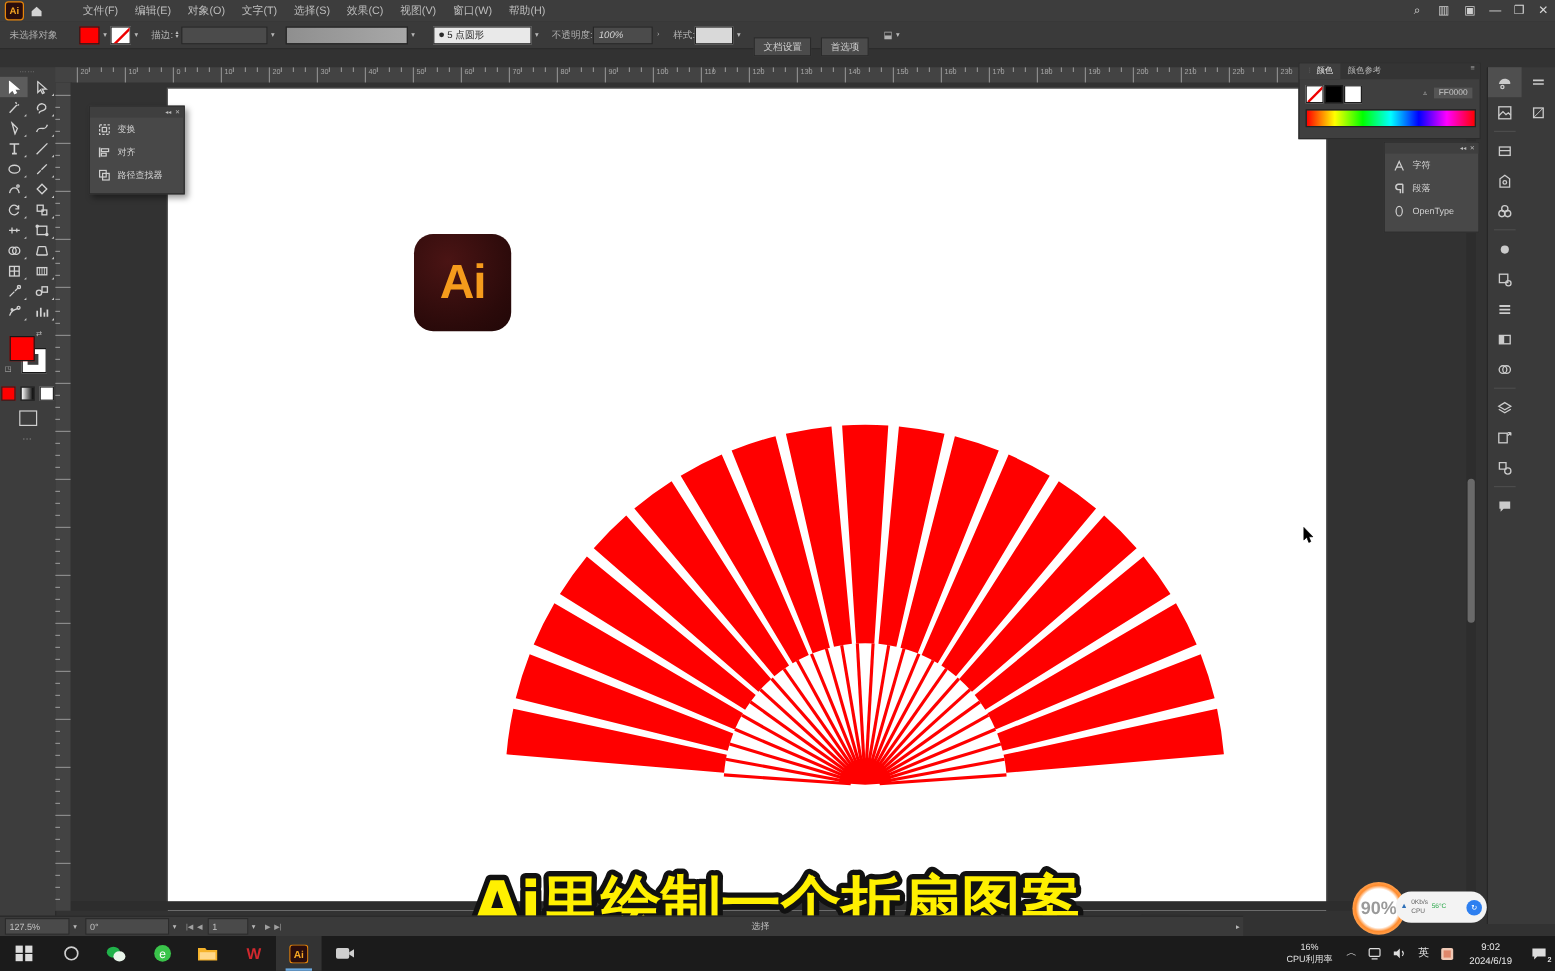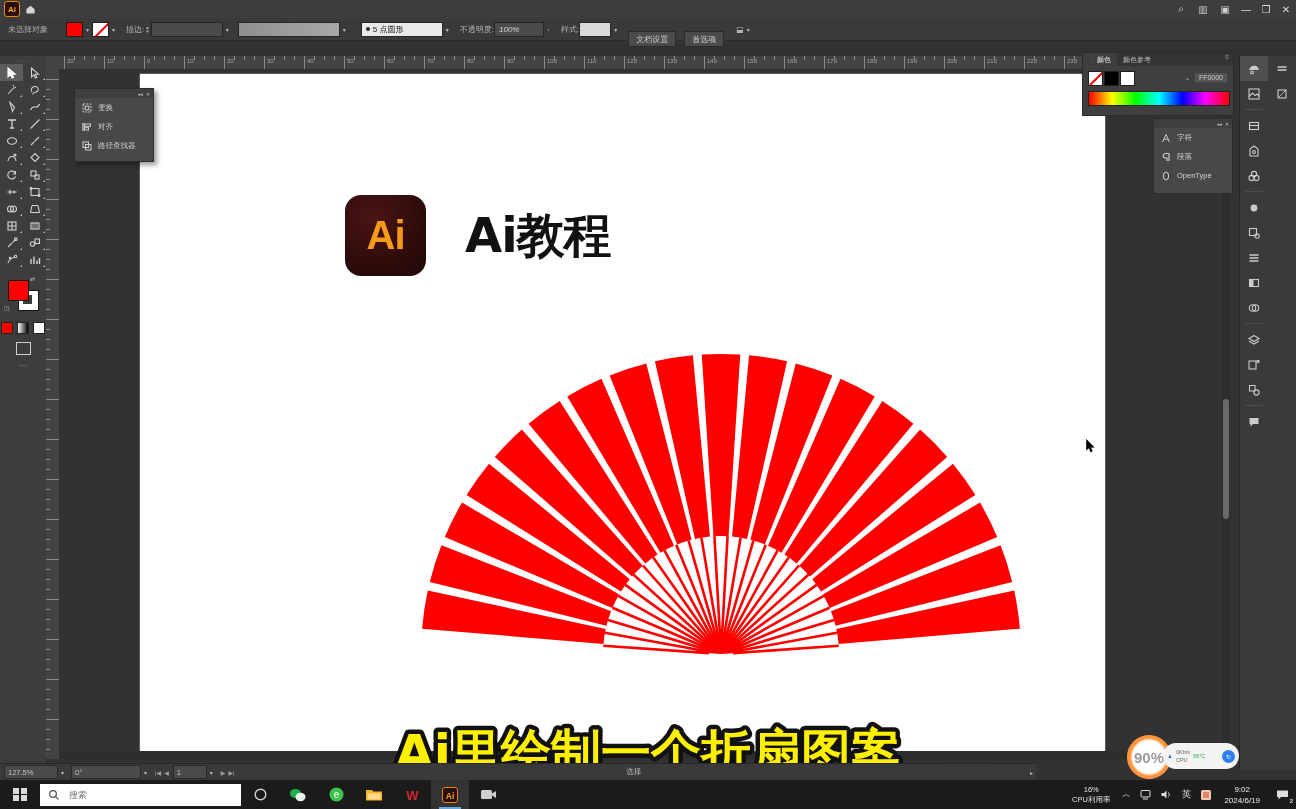--- a/index.html
+++ b/index.html
@@ -177,20 +177,31 @@
 <body>
 
 <div id="app">
 
   <div class="titlebar">
     <div class="ai-badge">Ai</div>
     <div class="home-ico">
       <svg viewBox="0 0 12 12" width="11" height="11">
           <path d="M1.5 5.8 L6 1.8 L10.5 5.8 L10.5 10.3 L1.5 10.3 Z" fill="#d4d4d4" stroke="none"></path>
         </svg>
+    </div>
+    <div class="menubar">
+      <div class="mi">文件(F)</div>
+      <div class="mi">编辑(E)</div>
+      <div class="mi">对象(O)</div>
+      <div class="mi">文字(T)</div>
+      <div class="mi">选择(S)</div>
+      <div class="mi">效果(C)</div>
+      <div class="mi">视图(V)</div>
+      <div class="mi">窗口(W)</div>
+      <div class="mi">帮助(H)</div>
     </div>
     <div class="tb-right">
       <div class="tb-ico">⌕</div>
       <div class="tb-ico">▥</div>
       <div class="tb-ico">▣</div>
       <div class="tb-win">—</div>
       <div class="tb-win">❐</div>
       <div class="tb-win cl">✕</div>
     </div>
   </div>
@@ -604,21 +615,20 @@
       <div class="vtick maj" style="top: 650px;"></div>
       <div class="vtick" style="top: 660px;"></div>
       <div class="vtick" style="top: 670px;"></div>
       <div class="vtick" style="top: 680px;"></div>
     </div>
 
   <div class="canvasarea">
     <div class="artboard">
 
       <div class="ai-logo">Ai</div>
-      <div class="ai-text">Ai教程</div>
 
       <div class="fanwrap">
         <svg id="fanSvg" viewBox="0 0 680 330" width="680" height="330">
             <path d="M222.42,308.02 L41.07,292.64 A300,300 0 0 1 46.78,254.59 L224.67,293.06 A118,118 0 0 0 222.42,308.02 Z" fill="#FF0000"></path>
             <path d="M225.46,289.65 L48.79,245.92 A300,300 0 0 1 60.41,209.24 L230.03,275.22 A118,118 0 0 0 225.46,289.65 Z" fill="#FF0000"></path>
             <path d="M231.34,271.98 L63.76,201.00 A300,300 0 0 1 81.00,166.61 L238.13,258.45 A118,118 0 0 0 231.34,271.98 Z" fill="#FF0000"></path>
             <path d="M239.94,255.46 L85.61,158.99 A300,300 0 0 1 108.05,127.74 L248.77,243.16 A118,118 0 0 0 239.94,255.46 Z" fill="#FF0000"></path>
             <path d="M251.03,240.49 L113.80,120.94 A300,300 0 0 1 140.87,93.61 L261.68,229.74 A118,118 0 0 0 251.03,240.49 Z" fill="#FF0000"></path>
             <path d="M264.33,227.46 L147.62,87.81 A300,300 0 0 1 178.66,65.08 L276.54,218.52 A118,118 0 0 0 264.33,227.46 Z" fill="#FF0000"></path>
             <path d="M279.52,216.68 L186.23,60.40 A300,300 0 0 1 220.46,42.84 L292.98,209.77 A118,118 0 0 0 279.52,216.68 Z" fill="#FF0000"></path>
@@ -928,27 +938,20 @@
 
   <div class="taskbar">
     <div class="tk-start">
       <div class="winlogo">
           <i></i>
           <i></i>
           <i></i>
           <i></i>
         </div>
     </div>
-    <div class="tk-search">
-      <svg width="12" height="12" viewBox="0 0 12 12">
-          <circle cx="5" cy="5" r="3.4" stroke="#555" fill="none" stroke-width="1.2"></circle>
-          <path d="M7.6 7.6 L10.5 10.5" stroke="#555" stroke-width="1.2"></path>
-        </svg>
-      <input type="text" placeholder="搜索" style="">
-    </div>
     <div class="tk-ico">
         <svg width="15" height="15" viewBox="0 0 15 15">
           <circle cx="7.5" cy="7.5" r="5.3" stroke="#cfcfcf" fill="none" stroke-width="1.4"></circle>
         </svg>
       </div>
     <div class="tk-ico">
         <svg width="18" height="16" viewBox="0 0 18 16">
           <ellipse cx="6.5" cy="6.5" rx="5.5" ry="4.6" fill="#20b24a"></ellipse>
           <ellipse cx="11.5" cy="10" rx="5" ry="4.2" fill="#e9f5ea"></ellipse>
         </svg>

